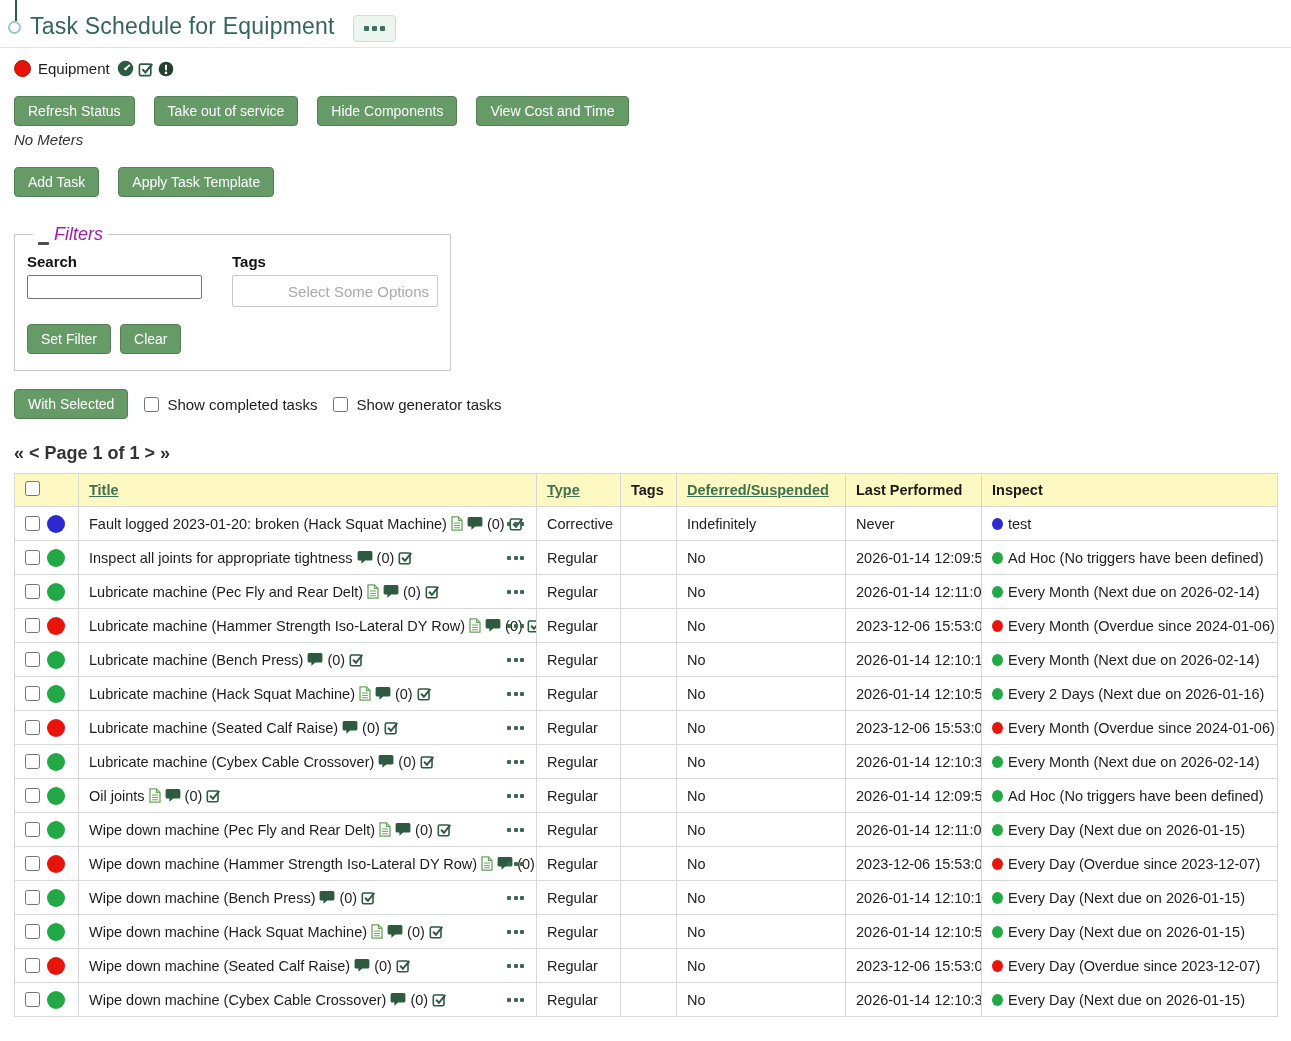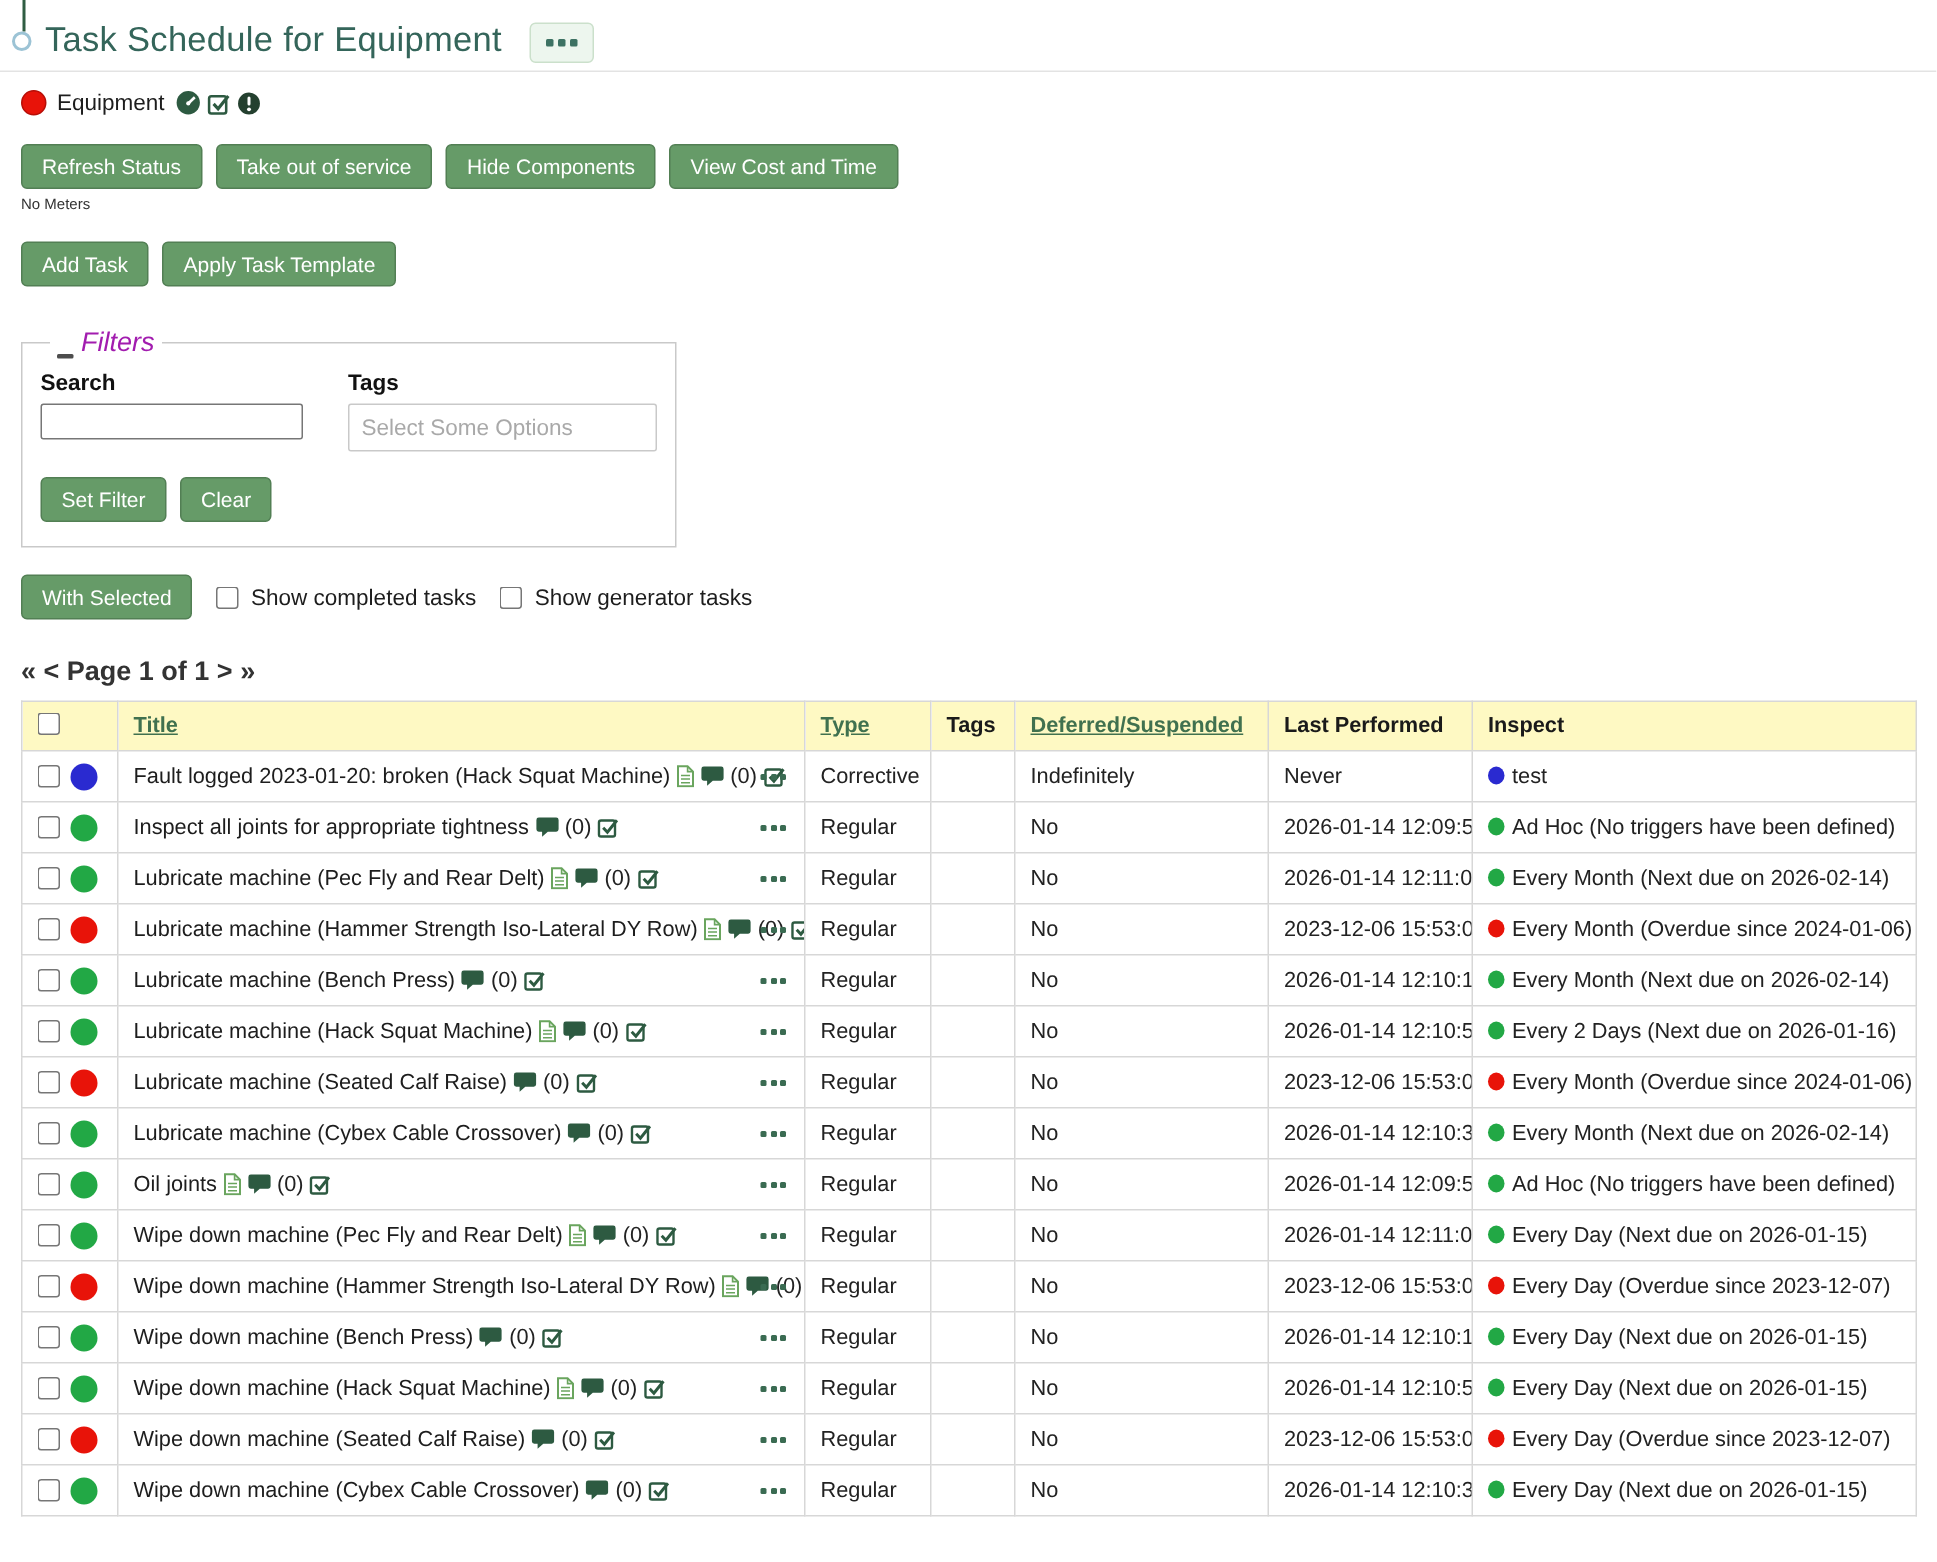--- a/index.html
+++ b/index.html
@@ -25,35 +25,35 @@
   
   .equip-row { display: flex; align-items: center; gap: 7px; margin: 12px 0 0 14px; }
   .equip-dot { width: 17px; height: 17px; border-radius: 50%; background: #e81309; border: 1px solid #b70e07; }
   .equip-label { font-size: 15px; color: #1d1d1d; }
   .equip-icons { display: flex; align-items: center; gap: 4px; }
   .eicon { display: inline-block; vertical-align: middle; }
 
   
   .btn { background: #669b68; color: #fff; border: 1px solid #527f54; border-radius: 4px;
     font-family: "Liberation Sans", sans-serif; font-size: 14px; padding: 6px 13px; cursor: pointer; }
-  .btn-row { display: flex; gap: 9px; margin: 19px 0 0 14px; }
+  .btn-row { display: flex; gap: 19px; margin: 19px 0 0 14px; }
 
   
   .meters-heading { margin: 23px 0 0 14px; font-size: 15px; font-weight: bold; color: #111; }
-  .meters-empty { margin: 5px 0 0 14px; font-size: 10px; color: #333; }
+  .meters-empty { margin: 5px 0 0 14px; font-size: 15px; font-style: italic; color: #333; }
 
   
   fieldset.filters { margin: 27px 0 0 14px; width: 423px; border: 1px solid #c9c9c9; padding: 4px 12px 16px 12px; }
   fieldset.filters legend { margin-left: 6px; padding: 0 5px; font-size: 18px; color: #a21caf; font-style: italic;
     display: flex; align-items: flex-end; gap: 5px; }
   .legend-minus { display: inline-block; width: 11px; height: 3px; background: #4d4d4d; border-radius: 1px; }
   .filters-grid { display: flex; gap: 30px; margin-top: 4px; }
   .filter-field label { display: block; font-size: 15px; font-weight: bold; color: #111; margin-bottom: 5px; }
   .search-input { width: 175px; height: 24px; border: 1px solid #767676; border-radius: 2px; padding: 0 4px; font-size: 14px; }
-  .tags-input { width: 206px; height: 32px; border: 1px solid #c9c9c9; border-radius: 2px; padding: 0 8px; font-size: 15px; }
+  .tags-input { width: 206px; height: 32px; border: 1px solid #c9c9c9; border-radius: 2px; padding: 0 8px; font-size: 15px; text-align: right; }
   .tags-input::placeholder { color: #a9a9a9; }
   .filter-btns { margin-top: 17px; display: flex; gap: 9px; }
 
   
   .withsel-row { display: flex; align-items: center; gap: 8px; margin: 18px 0 0 14px; font-size: 15px; }
   .withsel-row input[type=checkbox] { width: 15px; height: 15px; margin-left: 8px; }
   .cb-label { color: #1d1d1d; }
 
   
   .pagination { margin: 24px 0 0 14px; font-size: 18px; font-weight: 600; color: #333;

